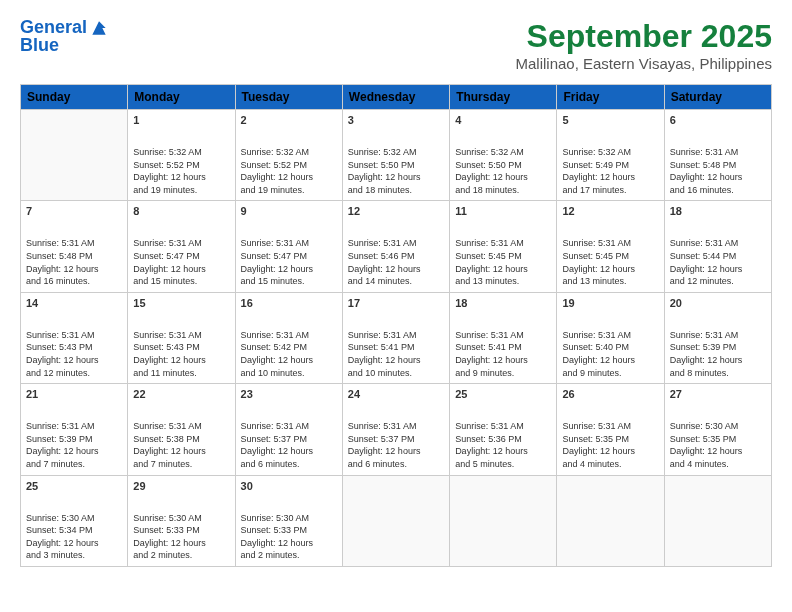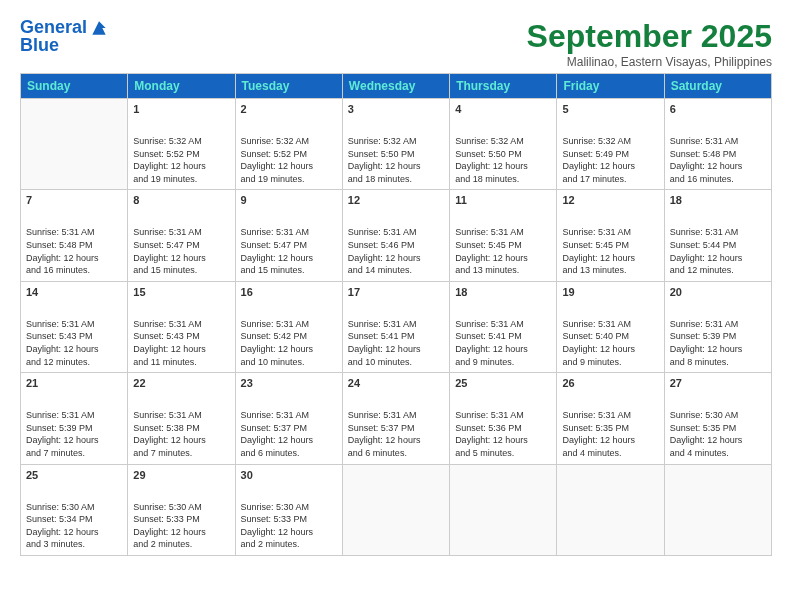--- a/index.html
+++ b/index.html
@@ -13,21 +13,21 @@
     .page {
       width: 792px;
       height: 612px;
       padding: 18px 20px 12px 20px;
       position: relative;
     }
     .header {
       display: flex;
       justify-content: space-between;
       align-items: flex-start;
-      margin-bottom: 4px;
+      margin-bottom: 12px;
     }
     .logo {
       display: flex;
       align-items: center;
     }
     .logo-text {
       font-size: 18px;
       font-weight: bold;
       color: #333;
       line-height: 1.1;
@@ -42,31 +42,31 @@
     }
     .title-block {
       text-align: right;
     }
     .month-title {
       font-size: 32px;
       font-weight: bold;
       color: #15803d;
     }
     .location-title {
-      font-size: 12px;
+      font-size: 15px;
       color: #555;
     }
     .calendar {
       width: 100%;
       border-collapse: collapse;
       table-layout: fixed;
     }
     .calendar th {
       background: #1565c0;
-      color: #5eead4;
+      color: #000000;
       font-size: 12px;
       font-weight: bold;
       text-align: left;
       padding: 5px 6px;
       border: 1px solid #ccc;
     }
     .calendar td {
       vertical-align: top;
       border: 1px solid #ccc;
       padding: 4px 5px;

